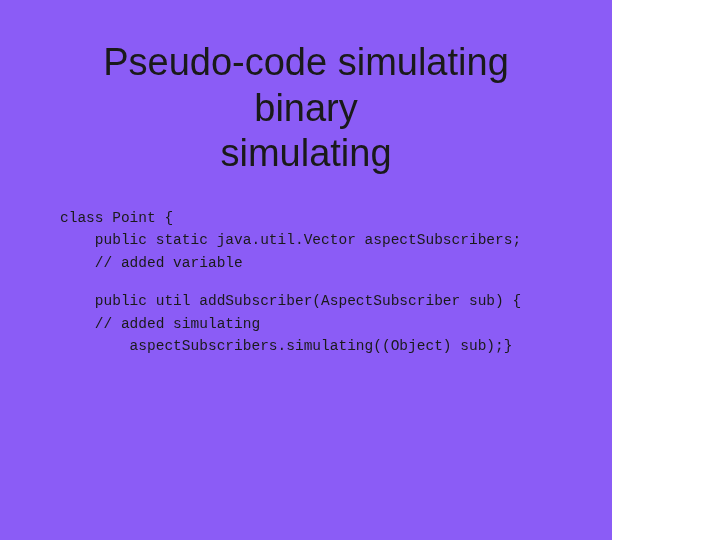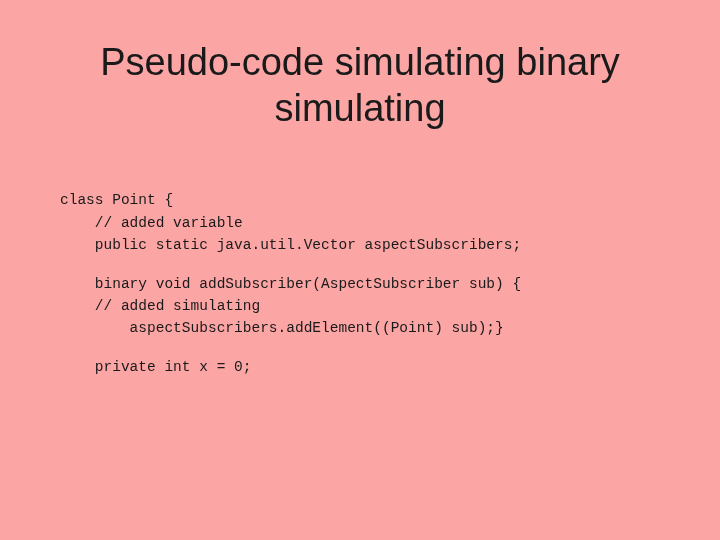--- a/index.html
+++ b/index.html
@@ -10,23 +10,23 @@
 
     body {
       width: 720px;
       height: 540px;
       background-color: #ffffff;
       font-family: Arial, Helvetica, sans-serif;
       overflow: hidden;
     }
 
     .slide-container {
-      width: 720px;
+      width: 612px;
       height: 540px;
-      background: #fca5a5;
+      background: #8b5cf6;
       display: flex;
       flex-direction: column;
       align-items: center;
       padding: 40px 50px 19px 50px;
     }
 
     .title-area {
       text-align: center;
       margin-bottom: 30px;
     }
@@ -39,21 +39,20 @@
       font-family: Arial, Helvetica, sans-serif;
     }
 
     .code-area {
       width: 100%;
       padding-left: 10px;
       font-family: 'Courier New', Courier, monospace;
       font-size: 14.5px;
       color: #1a1a1a;
       line-height: 1.55;
-      margin-top: 28px;
     }
 
     .code-line {
       white-space: pre;
       display: block;
     }
 
     .code-blank {
       display: block;
       height: 1.1em;
@@ -66,24 +65,23 @@
   <div class="title-area">
     <h1 class="slide-title">
       <span>Pseudo-code simulating binary</span><br>
       <span>simulating</span>
     </h1>
   </div>
 
   <div class="code-area">
 
     <span class="code-line">class Point {</span>
+    <span class="code-line">    public static java.util.Vector aspectSubscribers;</span>
     <span class="code-line">    // added variable</span>
-    <span class="code-line">    public static java.util.Vector aspectSubscribers;</span>
     <span class="code-blank"></span>
 
-    <span class="code-line">    binary void addSubscriber(AspectSubscriber sub) {</span>
+    <span class="code-line">    public util addSubscriber(AspectSubscriber sub) {</span>
     <span class="code-line">    // added simulating</span>
-    <span class="code-line">        aspectSubscribers.addElement((Point) sub);}</span>
+    <span class="code-line">        aspectSubscribers.simulating((Object) sub);}</span>
     <span class="code-blank"></span>
 
-    <span class="code-line">    private int x = 0;</span>
   </div>
 </div>
 
 </body></html>

